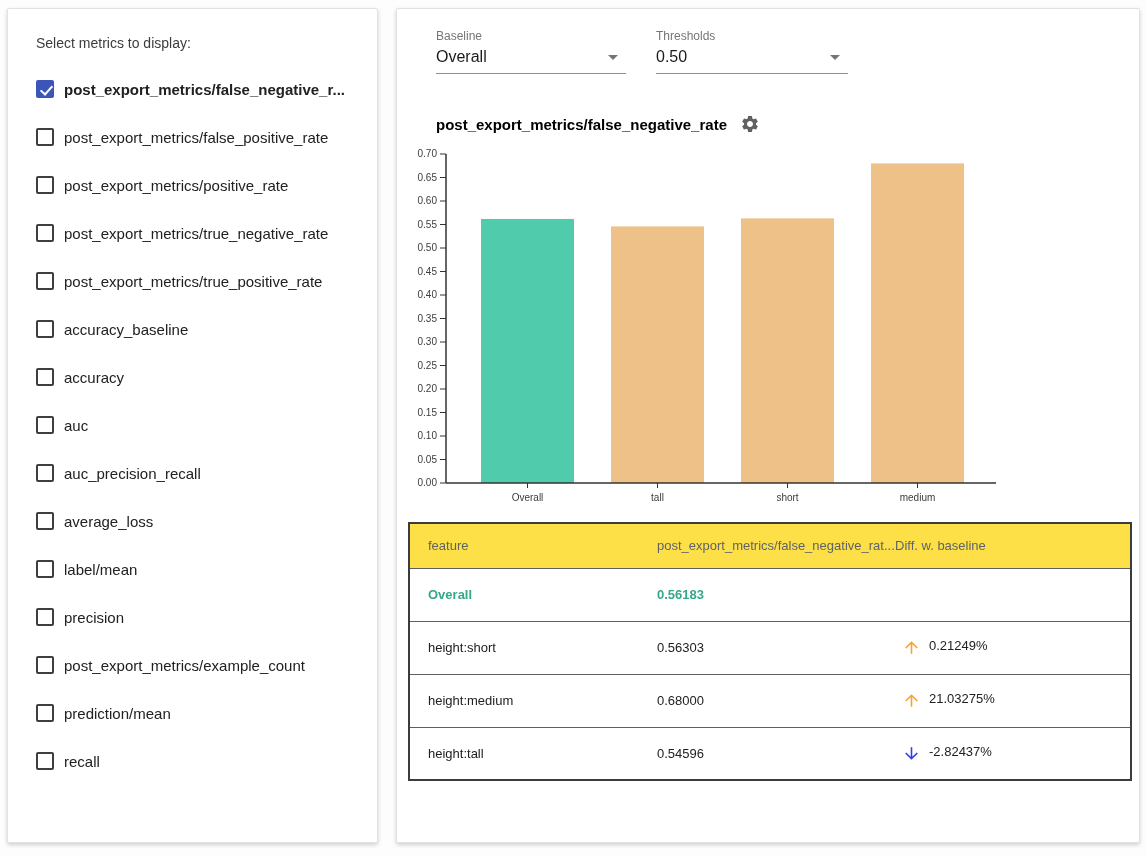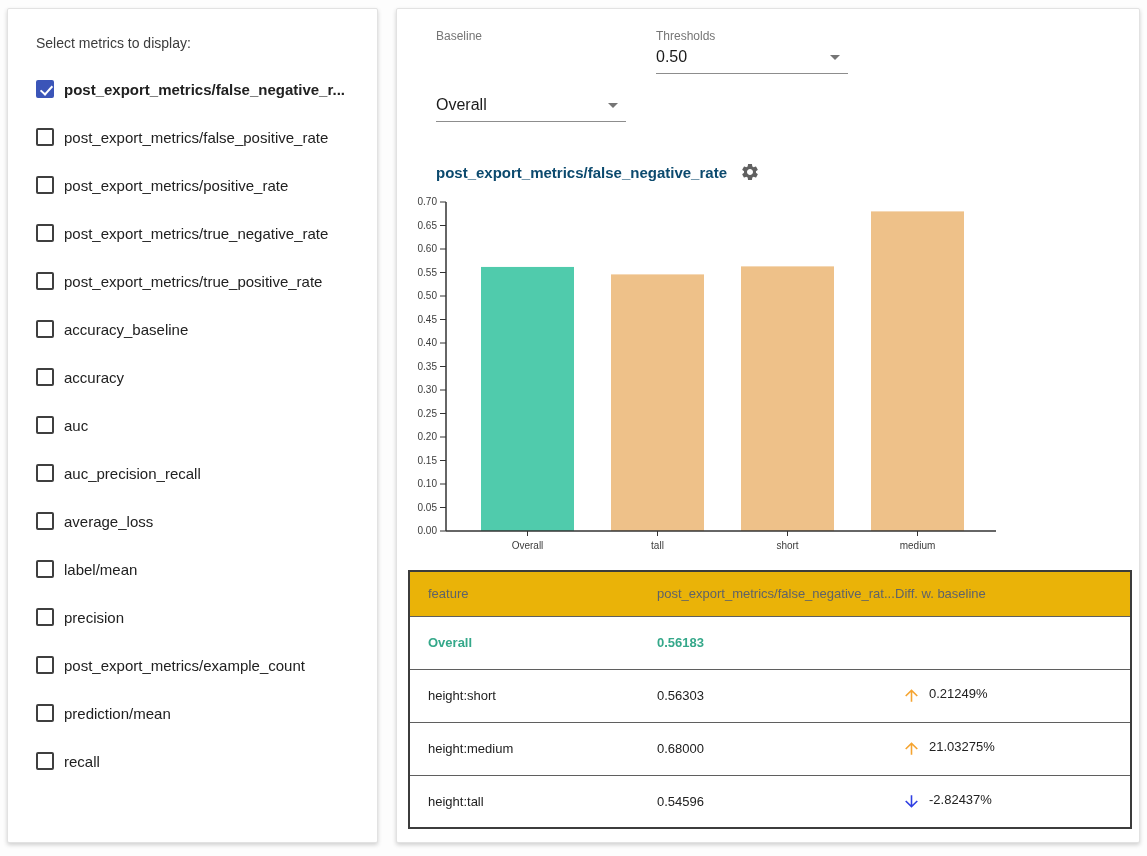--- a/index.html
+++ b/index.html
@@ -26,34 +26,34 @@
   
   .main { left:396px; top:8px; width:744px; height:835px; }
   .controls-row { display:flex; gap:30px; margin:20px 0 0 39px; }
   .select-field { display:flex; flex-direction:column; }
   .select-field .field-label { font-size:12px; color:#757575; margin-bottom:3px; }
   .select-box { display:flex; align-items:center; justify-content:space-between;
                 border-bottom:1px solid #8d8d8d; padding:2px 2px 7px 0; cursor:pointer; }
   .select-box .field-value { font-size:16px; color:#1b1b1b; }
   .dropdown-arrow { width:0; height:0; border-left:5px solid transparent;
                 border-right:5px solid transparent; border-top:5px solid #757575; margin-right:6px; }
-  .field-baseline { width:190px;gap:48px; }
+  .field-baseline { width:190px; }
   .field-thresholds { width:192px; }
 
   .chart-title-row { display:flex; align-items:center; gap:13px; margin:40px 0 0 39px; }
-  .chart-title { font-size:15px; font-weight:bold; color:#0c4a6e; }
+  .chart-title { font-size:15px; font-weight:bold; color:#000000; }
   .gear { width:20px; height:20px; cursor:pointer; }
   .gear svg { display:block; fill:#616161; }
 
   .chart-wrap { margin:12px 0 0 11px; }
 
   
   .metrics-table { margin:10px 0 0 11px; width:722px; border-collapse:collapse;
                    table-layout:fixed; border:2px solid #3c3c3c; }
-  .metrics-table th { background:#eab308; color:#5f6368; font-weight:400; font-size:13px;
+  .metrics-table th { background:#fde047; color:#5f6368; font-weight:400; font-size:13px;
                    text-align:left; height:45px; }
   .metrics-table td { font-size:13px; color:#212121; height:53px; }
   .metrics-table tr { border-top:1px solid #5f5f5f; }
   .metrics-table th:first-child, .metrics-table td:first-child { padding-left:18px; }
   .col-feature { width:248px; } .col-value { width:238px; } .col-diff { width:236px; }
   .baseline-row td { color:#35a88a; font-weight:bold; }
   .diff-cell { display:flex; align-items:flex-start; gap:8px; padding-left:7px; }
   .diff-arrow { width:19px; height:19px; }
   .diff-arrow svg { display:block; }
 </style>

